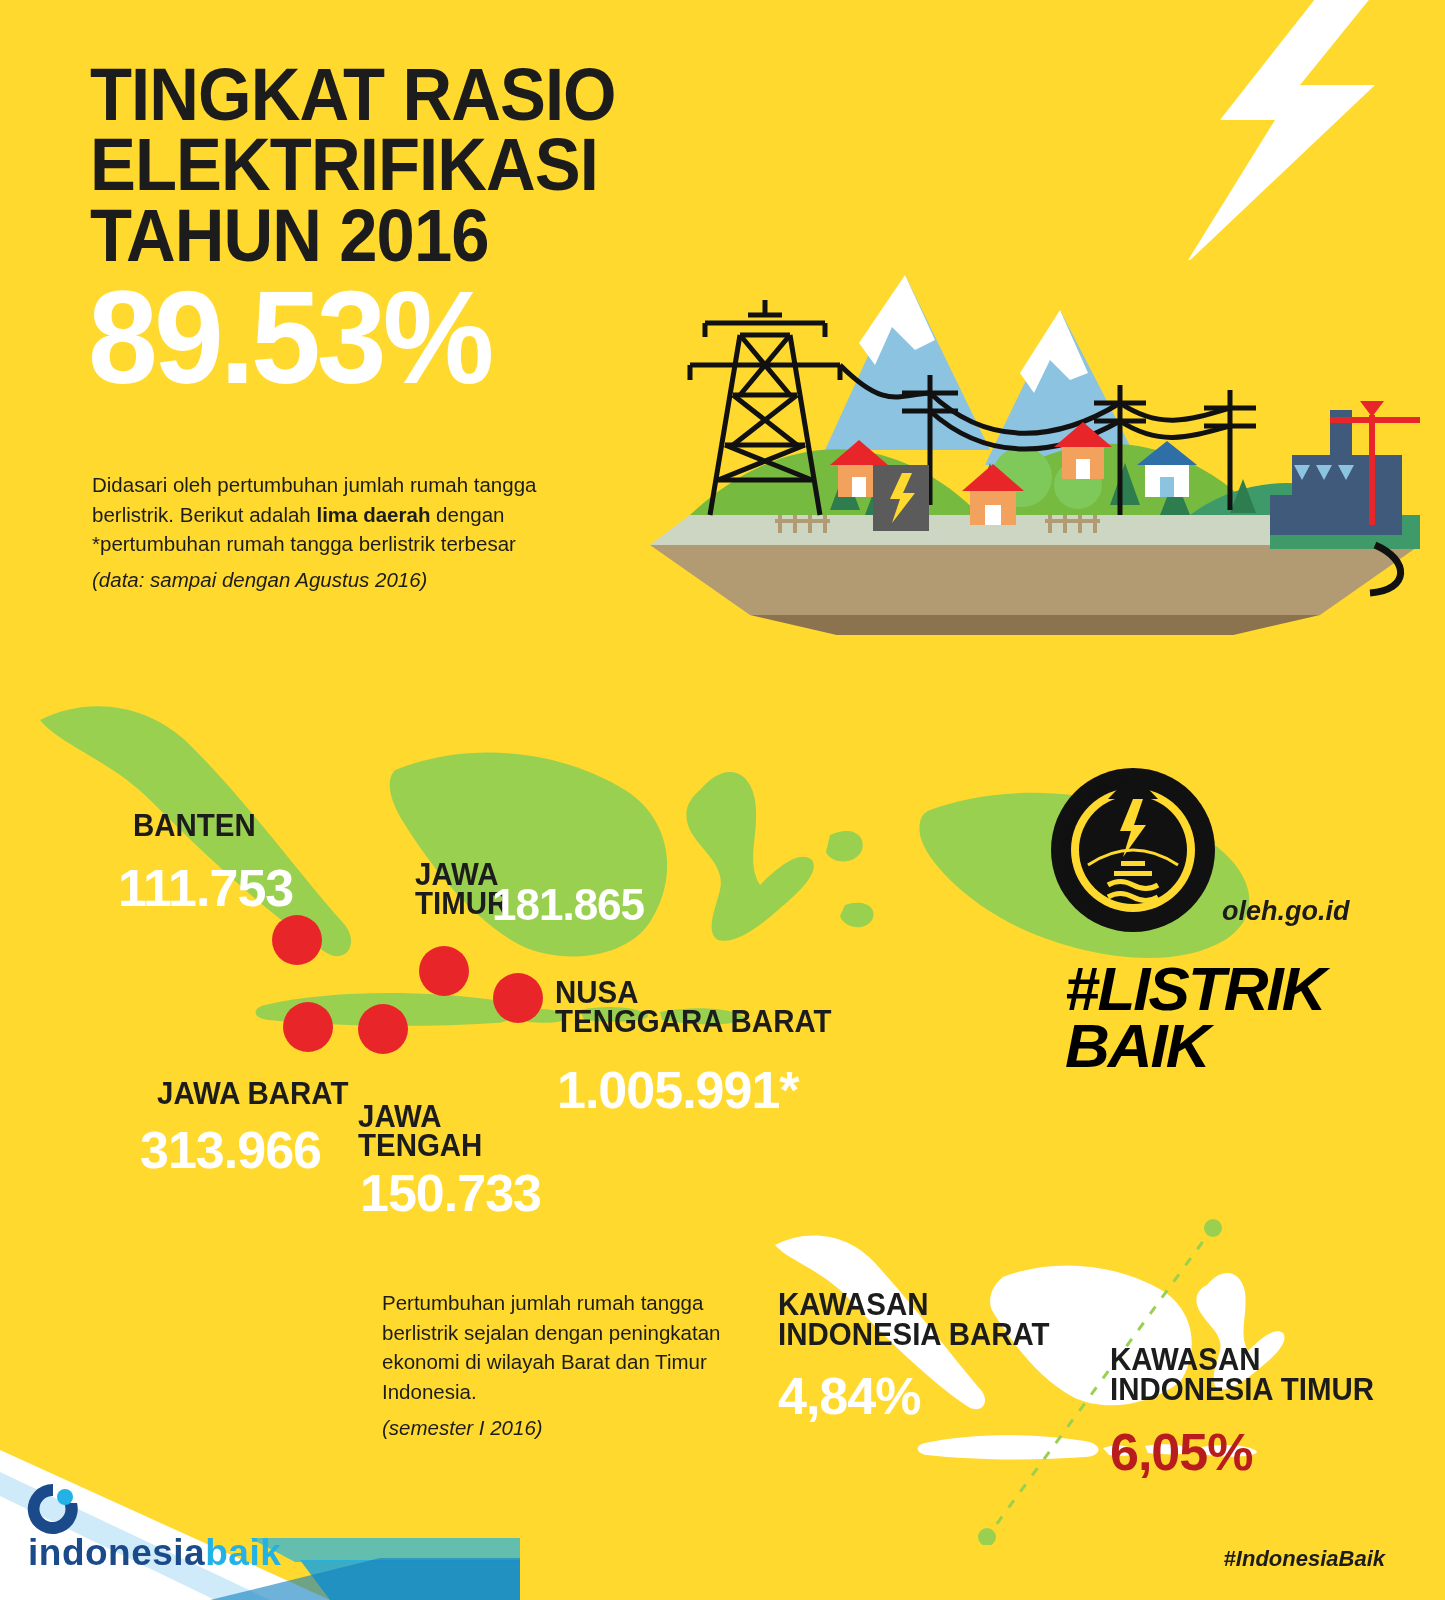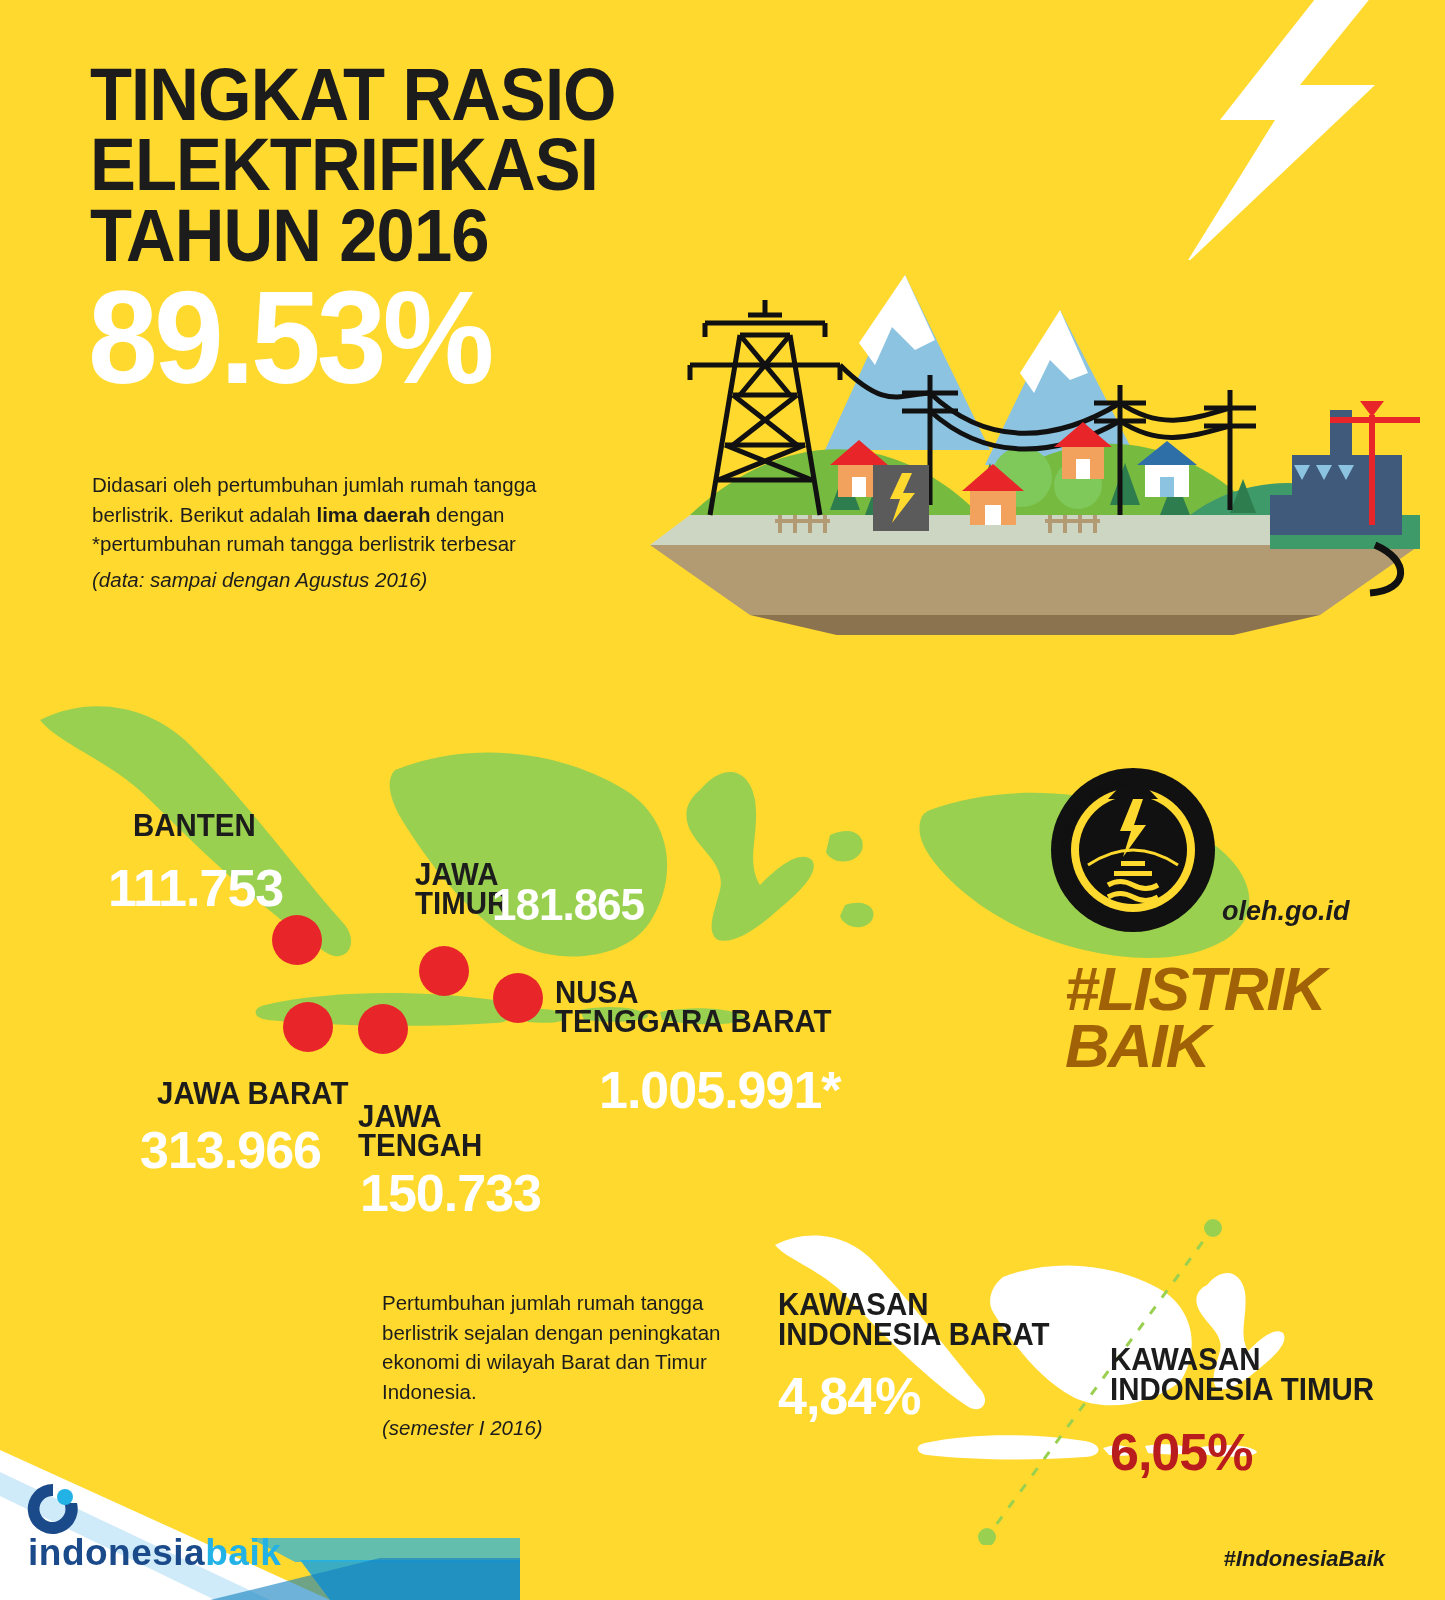--- a/index.html
+++ b/index.html
@@ -48,40 +48,40 @@
   
   .illus{position:absolute;left:630px;top:215px;width:790px;height:420px;}
 
   
   .map{position:absolute;left:0;top:660px;width:1445px;height:560px;}
 
   .lbl{position:absolute;color:#1c1c1c;font-weight:bold;}
   .num{position:absolute;color:#ffffff;font-weight:bold;letter-spacing:-1px;}
 
   .lbl-banten{left:133px;top:808px;font-size:31px;transform:scaleX(0.95);transform-origin:left top;}
-  .num-banten{left:108px;top:858px;font-size:52px;}
+  .num-banten{left:118px;top:858px;font-size:52px;}
 
   .lbl-jatim{left:415px;top:860px;font-size:31px;line-height:0.95;transform:scaleX(0.95);transform-origin:left top;}
   .num-jatim{left:492px;top:880px;font-size:44px;}
 
   .lbl-ntb{left:555px;top:978px;font-size:31px;line-height:0.95;transform:scaleX(0.95);transform-origin:left top;}
-  .num-ntb{left:557px;top:1060px;font-size:52px;margin-left:42px;}
+  .num-ntb{left:557px;top:1060px;font-size:52px;}
 
   .lbl-jabar{left:157px;top:1076px;font-size:31px;transform:scaleX(0.95);transform-origin:left top;}
   .num-jabar{left:140px;top:1120px;font-size:52px;}
 
   .lbl-jateng{left:358px;top:1102px;font-size:31px;line-height:0.95;transform:scaleX(0.95);transform-origin:left top;}
   .num-jateng{left:360px;top:1163px;font-size:52px;}
 
   
   .esdm-logo{position:absolute;left:1048px;top:765px;width:170px;height:170px;}
   .esdm-url{position:absolute;left:1222px;top:896px;color:#1c1c1c;font-weight:bold;font-style:italic;font-size:27px;}
   .listrikbaik{
     position:absolute;left:1065px;top:960px;
-    color:#a16207;font-weight:bold;font-size:62px;line-height:0.92;
+    color:#000000;font-weight:bold;font-size:62px;line-height:0.92;
     font-style:italic;letter-spacing:-2px;
   }
 
   
   .bottom-text{
     position:absolute;left:382px;top:1288px;width:360px;
     color:#1c1c1c;font-size:20.5px;line-height:1.45;
   }
   .bottom-text .ital{font-style:italic;display:block;margin-top:6px;}
 

